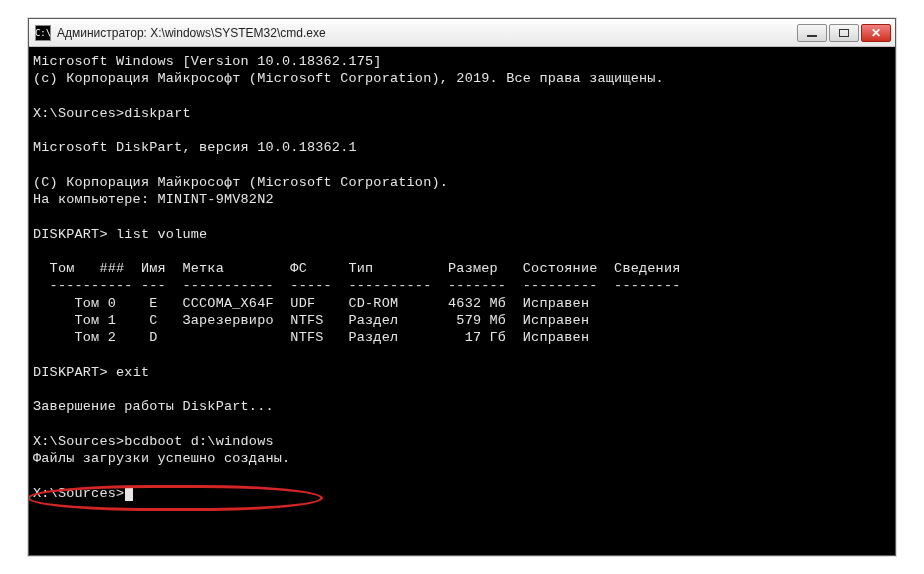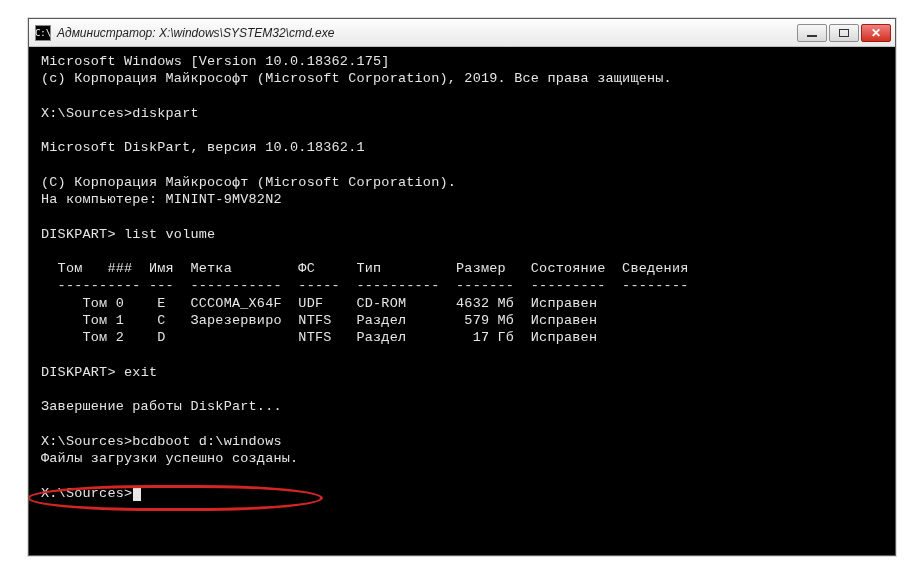--- a/index.html
+++ b/index.html
@@ -40,21 +40,21 @@
     margin-right: 6px;
     background: #000;
     border: 1px solid #888;
     display: flex;
     align-items: center;
     justify-content: center;
     font-size: 9px;
     color: #fff;
     font-family: monospace;
   }
-  .titlebar .title { flex: 1; font-style: italic; }
+  .titlebar .title { flex: 1; }
   .win-controls { display: flex; gap: 2px; }
   .win-btn {
     width: 30px;
     height: 18px;
     border: 1px solid #8e8e8e;
     border-radius: 2px;
     display: flex;
     align-items: center;
     justify-content: center;
     font-size: 10px;
@@ -66,21 +66,21 @@
   .win-btn.close {
     background: linear-gradient(#f08080, #d03020);
     border-color: #a02010;
     color: #fff;
   }
   .win-btn.close span { font-size:12px; font-weight:bold; line-height:1; font-family:Arial,sans-serif;}
   .terminal {
     flex: 1;
     background: #000;
     color: #e6e6e6;
-    padding: 6px 12px;
+    padding: 6px 4px;
     white-space: pre;
     line-height: 1.28;
     letter-spacing: 0.2px;
     overflow: hidden;
     position: relative;
     font-family: Consolas, "Courier New", monospace;
     font-size: 13.5px;
   }
   .caret {
     display: inline-block;

